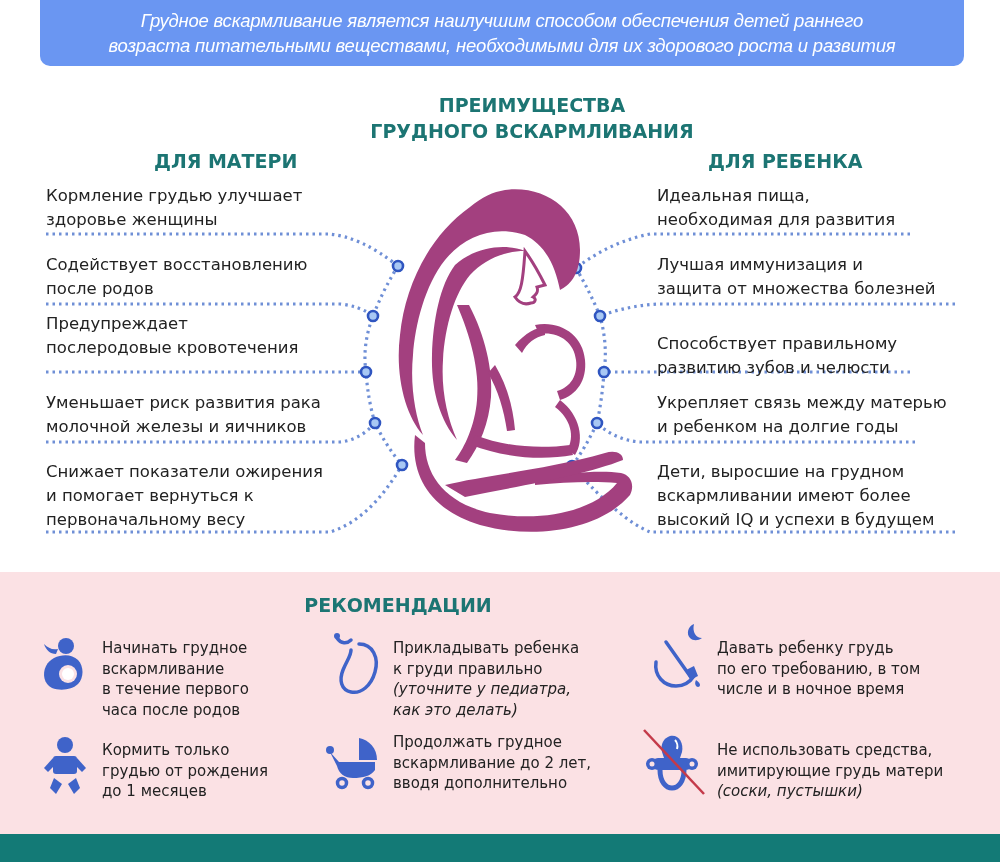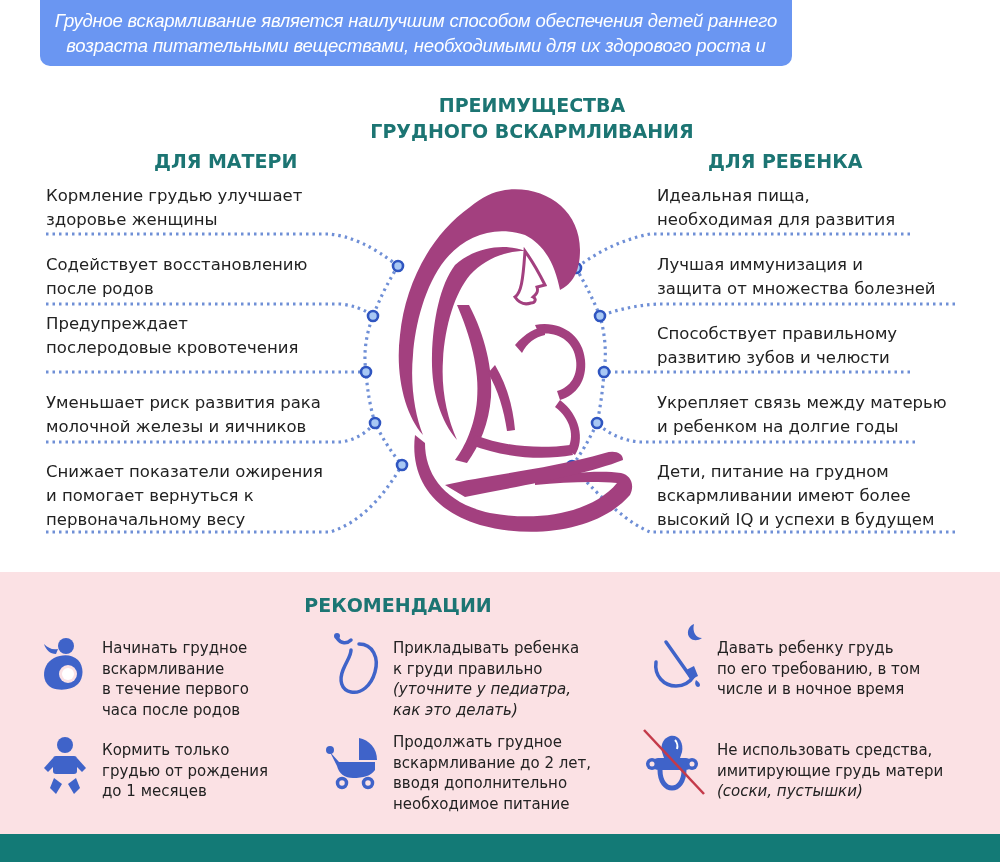--- a/index.html
+++ b/index.html
@@ -1,20 +1,20 @@
 <!DOCTYPE html>
 <html><head>
 <meta charset="utf-8">
 <style>
   * { box-sizing: border-box; margin: 0; padding: 0; }
   html, body { width: 1000px; height: 862px; overflow: hidden; background: #ffffff; }
   body { position: relative; font-family: "DejaVu Sans", "Liberation Sans", sans-serif; color: #222; }
 
   .banner {
-    position: absolute; left: 40px; top: 0; width: 752px; height: 66px;
+    position: absolute; left: 40px; top: 0; width: 924px; height: 66px;
     background: #6a96f2; border-radius: 0 0 10px 10px;
     color: #fff; font-style: italic; font-size: 18.5px; line-height: 25px;
     text-align: center; padding-top: 8px; letter-spacing: -0.2px;
     font-family: "Liberation Sans", sans-serif;
   }
   .banner .line { display: block; }
 
   .main-title {
     position: absolute; left: 0; width: 1000px; top: 92px; text-align: center;
     color: #1c7573; font-weight: bold; font-size: 19px; line-height: 26px;
@@ -131,30 +131,30 @@
 </div>
 
 <div class="benefit" style="left:657px; top:184px;">
   <span class="line">Идеальная пища,</span>
   <span class="line">необходимая для развития</span>
 </div>
 <div class="benefit" style="left:657px; top:253px;">
   <span class="line">Лучшая иммунизация и</span>
   <span class="line">защита от множества болезней</span>
 </div>
-<div class="benefit" style="left:657px; top:322px;">
+<div class="benefit" style="left:657px; top:332px;">
   <span class="line">Способствует правильному</span>
   <span class="line">развитию зубов и челюсти</span>
 </div>
 <div class="benefit" style="left:657px; top:391px;">
   <span class="line">Укрепляет связь между матерью</span>
   <span class="line">и ребенком на долгие годы</span>
 </div>
 <div class="benefit" style="left:657px; top:460px;">
-  <span class="line">Дети, питание на грудном</span>
+  <span class="line">Дети, выросшие на грудном</span>
   <span class="line">вскармливании имеют более</span>
   <span class="line">высокий IQ и успехи в будущем</span>
 </div>
 
 <svg class="figure" viewBox="0 0 250 355">
   <g fill="#a3407f">
 
     <path d="M120 5 C160 0 195 25 195 65 C195 90 185 100 175 105 C170 80 160 60 140 50 C110 40 80 50 60 75 C40 100 30 140 28 170 C25 200 30 230 38 250 C20 230 10 190 15 150 C20 100 45 50 85 22 C97 12 108 7 120 5 Z"></path>
     <path d="M70 80 C90 62 120 58 140 66 C120 66 100 74 85 90 C70 108 60 140 58 175 C56 205 62 232 72 255 C55 235 46 205 47 170 C48 135 55 100 70 80 Z"></path>
 
@@ -246,21 +246,20 @@
     </g>
     <g fill="none" stroke="#3f63c9" stroke-width="3.5">
       <circle cx="17" cy="47" r="4.5"></circle>
       <circle cx="43" cy="47" r="4.5"></circle>
     </g>
   </svg>
   <div class="rec" style="left:393px; top:160px;">
     <span class="line">Продолжать грудное</span>
     <span class="line">вскармливание до 2 лет,</span>
     <span class="line">вводя дополнительно</span>
-    <span class="line">необходимое питание</span>
   </div>
 
   <svg class="rec-icon" style="left:642px; top:154px;" width="64" height="72" viewBox="0 0 64 72">
     <g fill="#3f63c9">
       <path d="M28 10 C36 8 42 16 40 26 L38 32 L22 32 L20 26 C18 18 22 12 28 10 Z"></path>
       <rect x="10" y="32" width="40" height="12" rx="6"></rect>
       <circle cx="10" cy="38" r="6"></circle>
       <circle cx="50" cy="38" r="6"></circle>
     </g>
     <circle cx="10" cy="38" r="2.5" fill="#fbe1e4"></circle>

